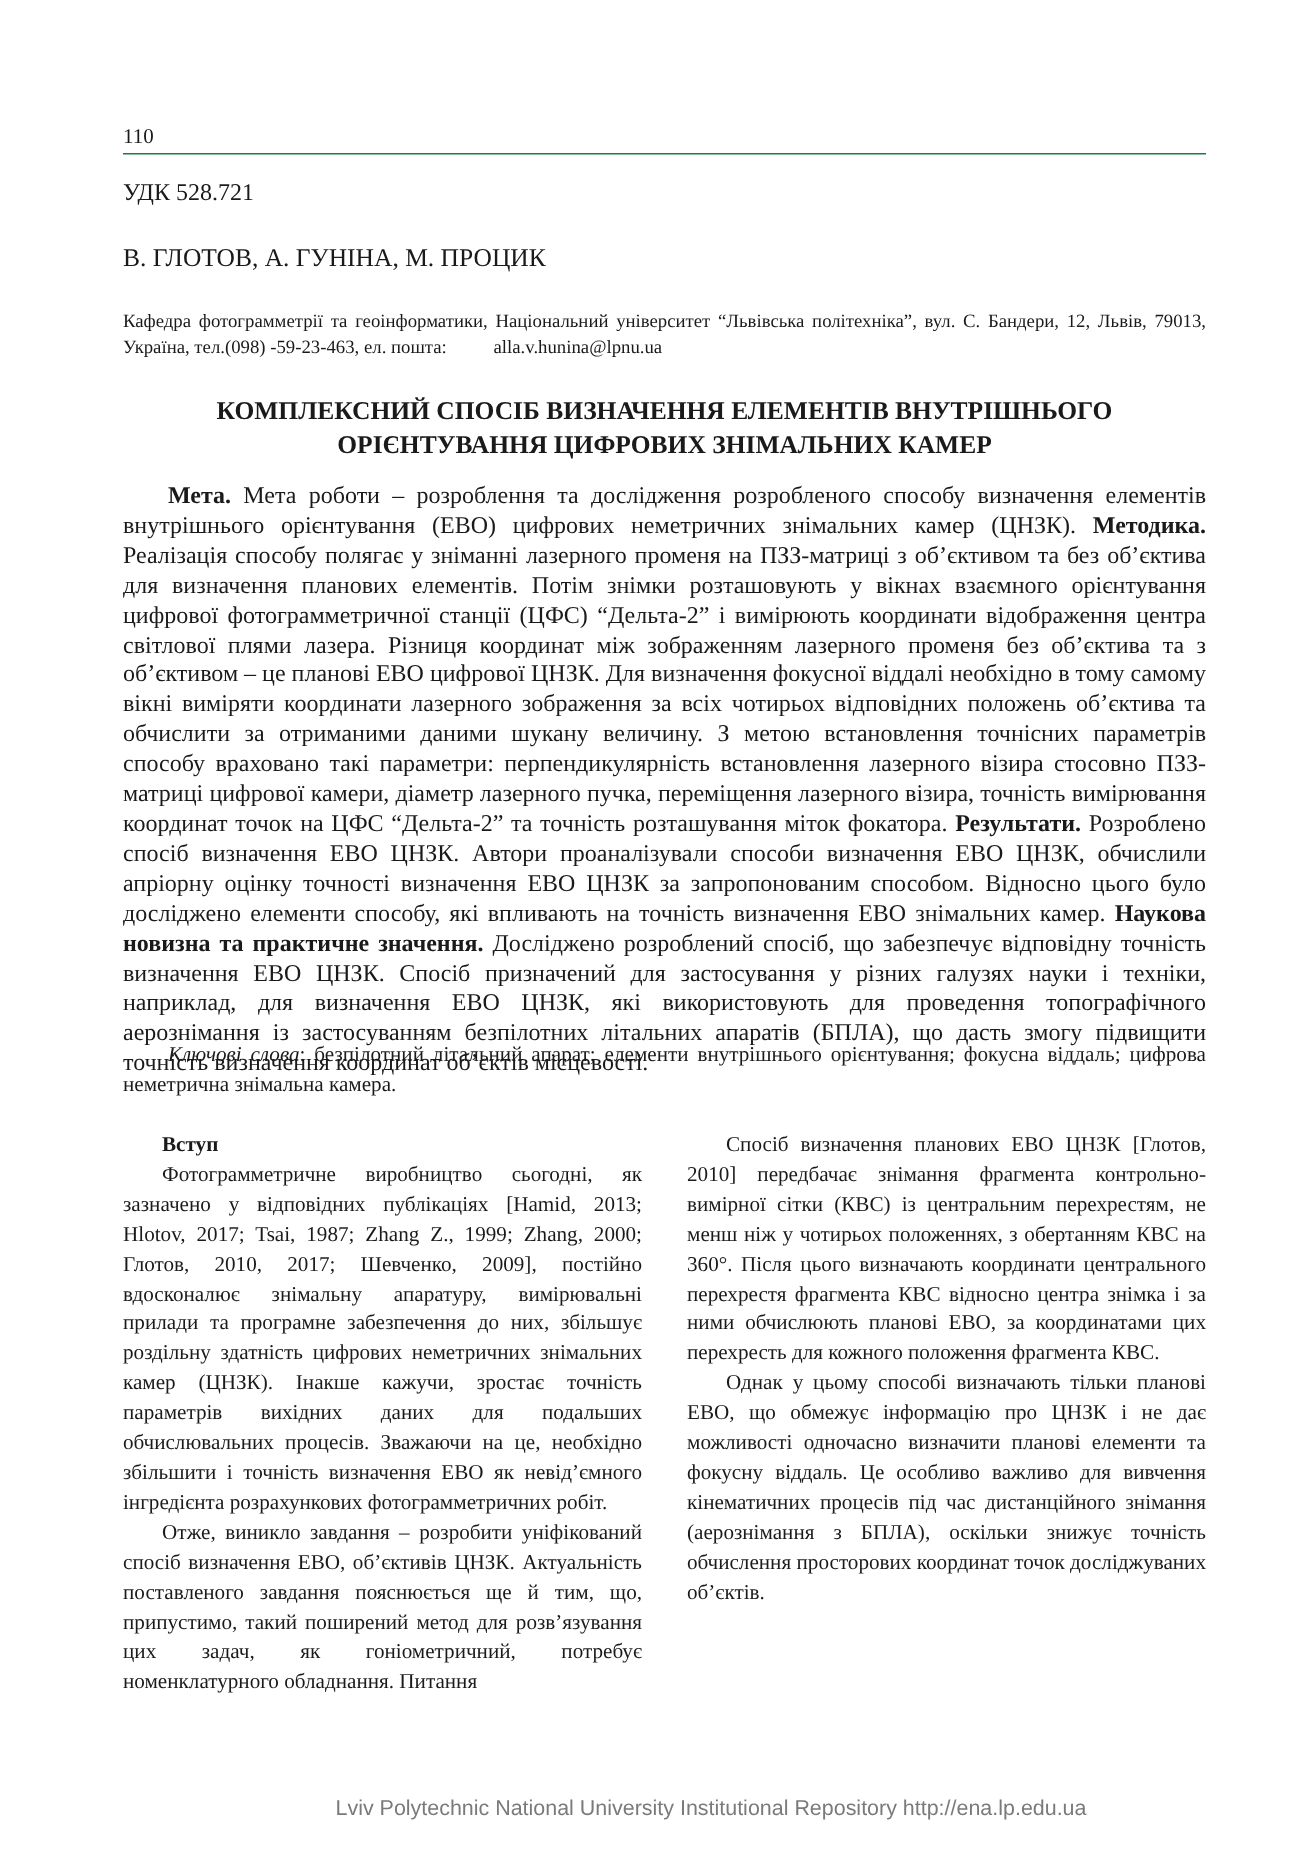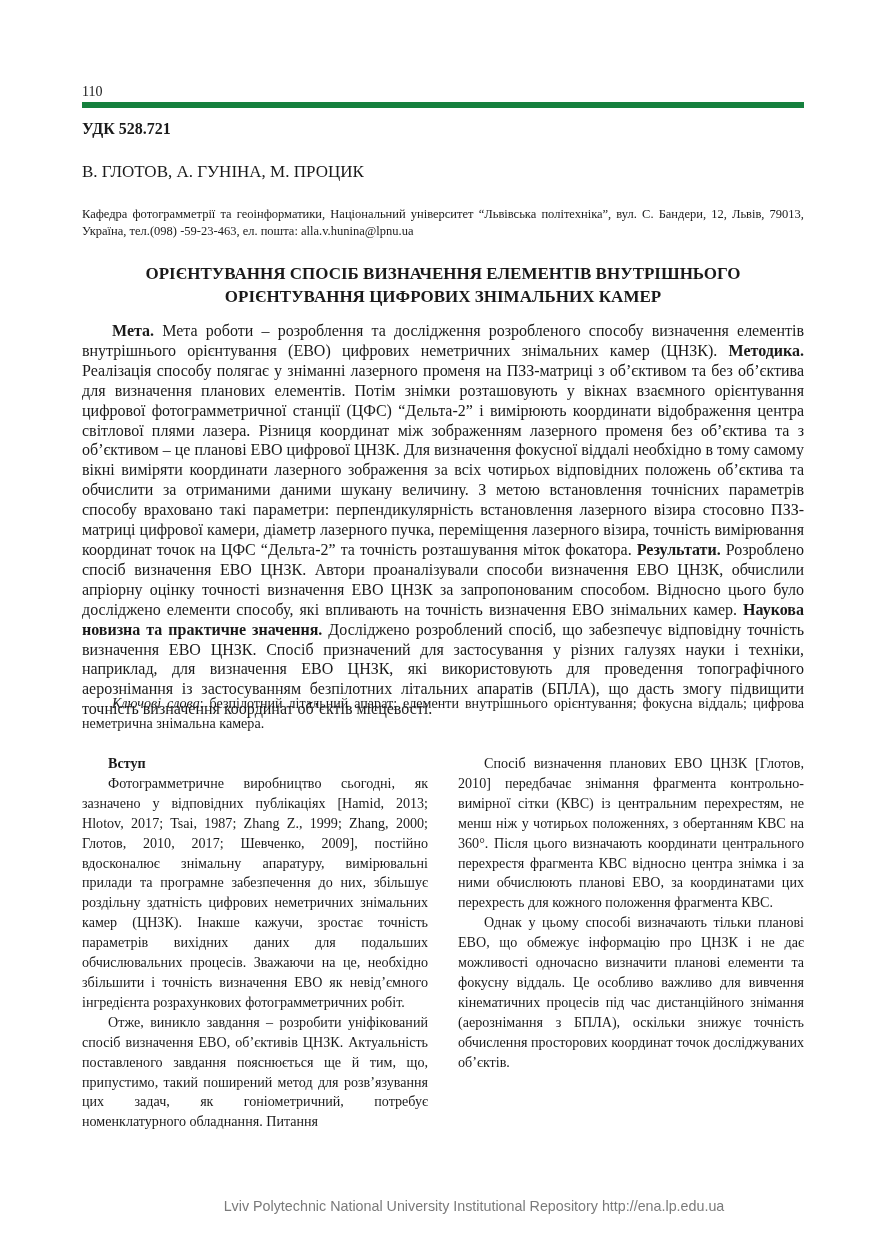--- a/index.html
+++ b/index.html
@@ -1,56 +1,56 @@
 <!DOCTYPE html>
 <html><head>
 <meta charset="utf-8">
 <style>
   html, body { margin: 0; padding: 0; background: #ffffff; }
   body { width: 876px; height: 1240px; position: relative; overflow: hidden;
          font-family: "Liberation Serif", "DejaVu Serif", serif; color: #1a1a1a; }
   .header { position: absolute; left: 82px; top: 84px; width: 722px; height: 18px;
-            border-bottom: 6px solid #15803d; font-size: 14px; }
+            border-bottom: 1px solid #15803d; font-size: 14px; }
   .header .page-num { position: absolute; left: 0; top: 0; }
   .header .journal { position: absolute; left: 136px; top: 0; letter-spacing: 0.05px; }
-  .udk { position: absolute; left: 82px; top: 120px; font-size: 16px; font-weight: bold; }
+  .udk { position: absolute; left: 82px; top: 120px; font-size: 16px; font-weight: normal; }
   .authors { position: absolute; left: 82px; top: 162px; font-size: 17px; }
   .affil { position: absolute; left: 82px; top: 206px; width: 722px; font-size: 12.5px; line-height: 17px; text-align: justify; }
   .title { position: absolute; left: 82px; top: 262px; width: 722px; text-align: center;
            font-size: 17px; font-weight: bold; line-height: 23px; }
   .abstract { position: absolute; left: 82px; top: 321px; width: 722px; font-size: 16px;
               line-height: 19.9px; text-align: justify; text-indent: 30px; margin: 0; }
   .abstract b { font-weight: bold; }
   .keywords { position: absolute; left: 82px; top: 694px; width: 722px; font-size: 14.1px;
               line-height: 19.9px; text-align: justify; text-indent: 30px; margin: 0; }
   .col { position: absolute; top: 754px; width: 346px; font-size: 14.1px; line-height: 19.9px; }
   .col.left { left: 82px; }
   .col.right { left: 458px; }
   .col p { margin: 0; text-align: justify; text-indent: 26px; }
   .col .sec-head { font-weight: bold; text-indent: 26px; margin: 0; }
   .col p.noindent { text-indent: 0; }
   .footer { position: absolute; left: 0; top: 1198px; width: 876px; text-align: center;
             font-family: "Liberation Sans", "DejaVu Sans", sans-serif; font-size: 14.3px; color: #7a7a7a; padding-left: 36px; }
-  a.link { color: inherit; text-decoration: none; }
+  a.link { color: inherit; text-decoration: none; margin-left: 28px; }
 </style>
 </head>
 <body>
 
 <div class="header">
   <span class="page-num">110</span>
 </div>
 
 <div class="udk">УДК 528.721</div>
 
 <div class="authors">В. ГЛОТОВ, А. ГУНІНА, М. ПРОЦИК</div>
 
 <div class="affil"><span>Кафедра фотограмметрії та геоінформатики, Національний університет “Львівська політехніка”, вул. С. Бандери, 12, Львів, 79013, Україна, тел.(098) -59-23-463, ел. пошта: </span><a class="link">alla.v.hunina@lpnu.ua</a></div>
 
 <div class="title">
-  <div>ОРІЄНТУВАННЯ СПОСІБ ВИЗНАЧЕННЯ ЕЛЕМЕНТІВ ВНУТРІШНЬОГО</div>
+  <div>КОМПЛЕКСНИЙ СПОСІБ ВИЗНАЧЕННЯ ЕЛЕМЕНТІВ ВНУТРІШНЬОГО</div>
   <div>ОРІЄНТУВАННЯ ЦИФРОВИХ ЗНІМАЛЬНИХ КАМЕР</div>
 </div>
 
 <p class="abstract"><b>Мета.</b><span> Мета роботи – розроблення та дослідження розробленого способу визначення елементів внутрішнього орієнтування (ЕВО) цифрових неметричних знімальних камер (ЦНЗК). </span><b>Методика.</b><span> Реалізація способу полягає у зніманні лазерного променя на ПЗЗ-матриці з об’єктивом та без об’єктива для визначення планових елементів. Потім знімки розташовують у вікнах взаємного орієнтування цифрової фотограмметричної станції (ЦФС) “Дельта-2” і вимірюють координати відображення центра світлової плями лазера. Різниця координат між зображенням лазерного променя без об’єктива та з об’єктивом – це планові ЕВО цифрової ЦНЗК. Для визначення фокусної віддалі необхідно в тому самому вікні виміряти координати лазерного зображення за всіх чотирьох відповідних положень об’єктива та обчислити за отриманими даними шукану величину. З метою встановлення точнісних параметрів способу враховано такі параметри: перпендикулярність встановлення лазерного візира стосовно ПЗЗ-матриці цифрової камери, діаметр лазерного пучка, переміщення лазерного візира, точність вимірювання координат точок на ЦФС “Дельта-2” та точність розташування міток фокатора. </span><b>Результати.</b><span> Розроблено спосіб визначення ЕВО ЦНЗК. Автори проаналізували способи визначення ЕВО ЦНЗК, обчислили апріорну оцінку точності визначення ЕВО ЦНЗК за запропонованим способом. Відносно цього було досліджено елементи способу, які впливають на точність визначення ЕВО знімальних камер. </span><b>Наукова новизна та практичне значення.</b><span> Досліджено розроблений спосіб, що забезпечує відповідну точність визначення ЕВО ЦНЗК. Спосіб призначений для застосування у різних галузях науки і техніки, наприклад, для визначення ЕВО ЦНЗК, які використовують для проведення топографічного аерознімання із застосуванням безпілотних літальних апаратів (БПЛА), що дасть змогу підвищити точність визначення координат об’єктів місцевості.</span></p>
 
 <p class="keywords"><i>Ключові слова</i><span>: безпілотний літальний апарат; елементи внутрішнього орієнтування; фокусна віддаль; цифрова неметрична знімальна камера.</span></p>
 
 <div class="col left">
   <p class="sec-head">Вступ</p>
   <p>Фотограмметричне виробництво сьогодні, як зазначено у відповідних публікаціях [Hamid, 2013; Hlotov, 2017; Tsai, 1987; Zhang Z., 1999; Zhang, 2000; Глотов, 2010, 2017; Шевченко, 2009], постійно вдосконалює знімальну апаратуру, вимірювальні прилади та програмне забезпечення до них, збільшує роздільну здатність цифрових неметричних знімальних камер (ЦНЗК). Інакше кажучи, зростає точність параметрів вихідних даних для подальших обчислювальних процесів. Зважаючи на це, необхідно збільшити і точність визначення ЕВО як невід’ємного інгредієнта розрахункових фотограмметричних робіт.</p>

